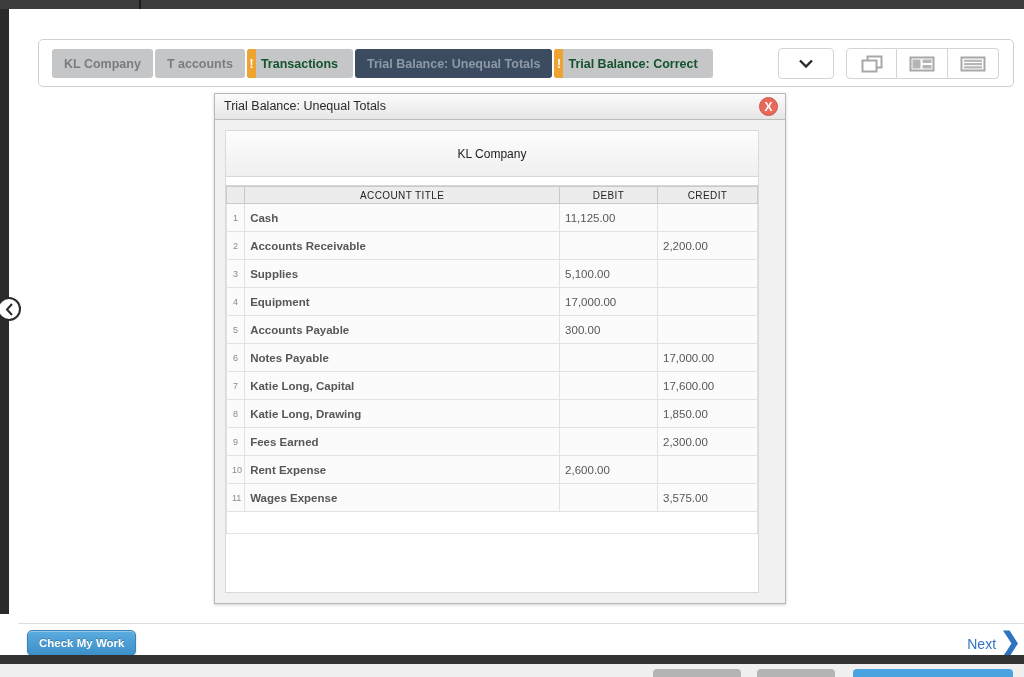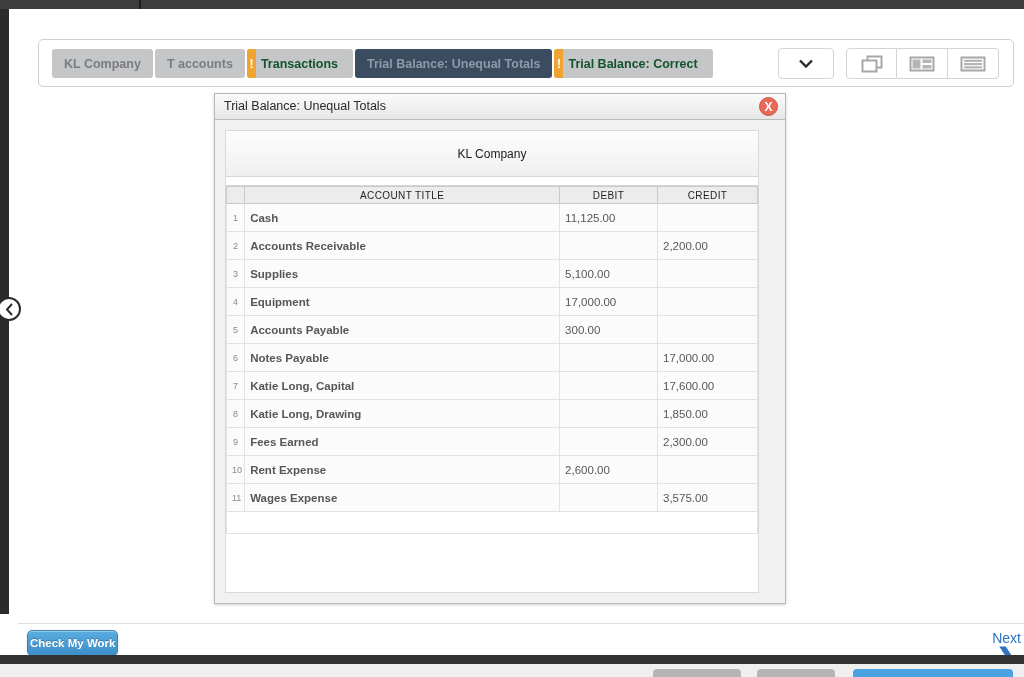--- a/index.html
+++ b/index.html
@@ -234,38 +234,37 @@
   
   #bottom-bar {
     position: absolute; left: 9px; top: 614px;
     width: 1015px; height: 41px;
     background: #ffffff;
     border-top: 1px solid #dddddd;
   }
   #check-btn {
     position: absolute; left: 9px; top: 6px;
     height: 26px;
-    padding: 0 2px;
+    padding: 0 11px;
     display: flex; align-items: center;
     background: linear-gradient(#5bacdf, #3d8fc9);
     border: 1px solid #3a82b8;
     border-radius: 5px;
     color: #ffffff;
     font-size: 11.5px;
     font-weight: bold;
     text-shadow: 0 -1px 0 rgba(0,0,0,0.25);
     box-shadow: 0 1px 2px rgba(0,0,0,0.22), inset 0 1px 0 rgba(255,255,255,0.35);
     white-space: nowrap;
   }
   #next-link {
     position: absolute; right: 12px; top: 6px;
-    display: flex; align-items: flex-start;
+    display: flex; align-items: flex-end;
     color: #2f74c0;
     font-size: 14px;
-    flex-direction: column;
   }
   #next-link .chev {
     margin-left: 4px;
     font-size: 25px;
     font-weight: bold;
     line-height: 22px;
     color: #2f74c0;
   }
 
   

